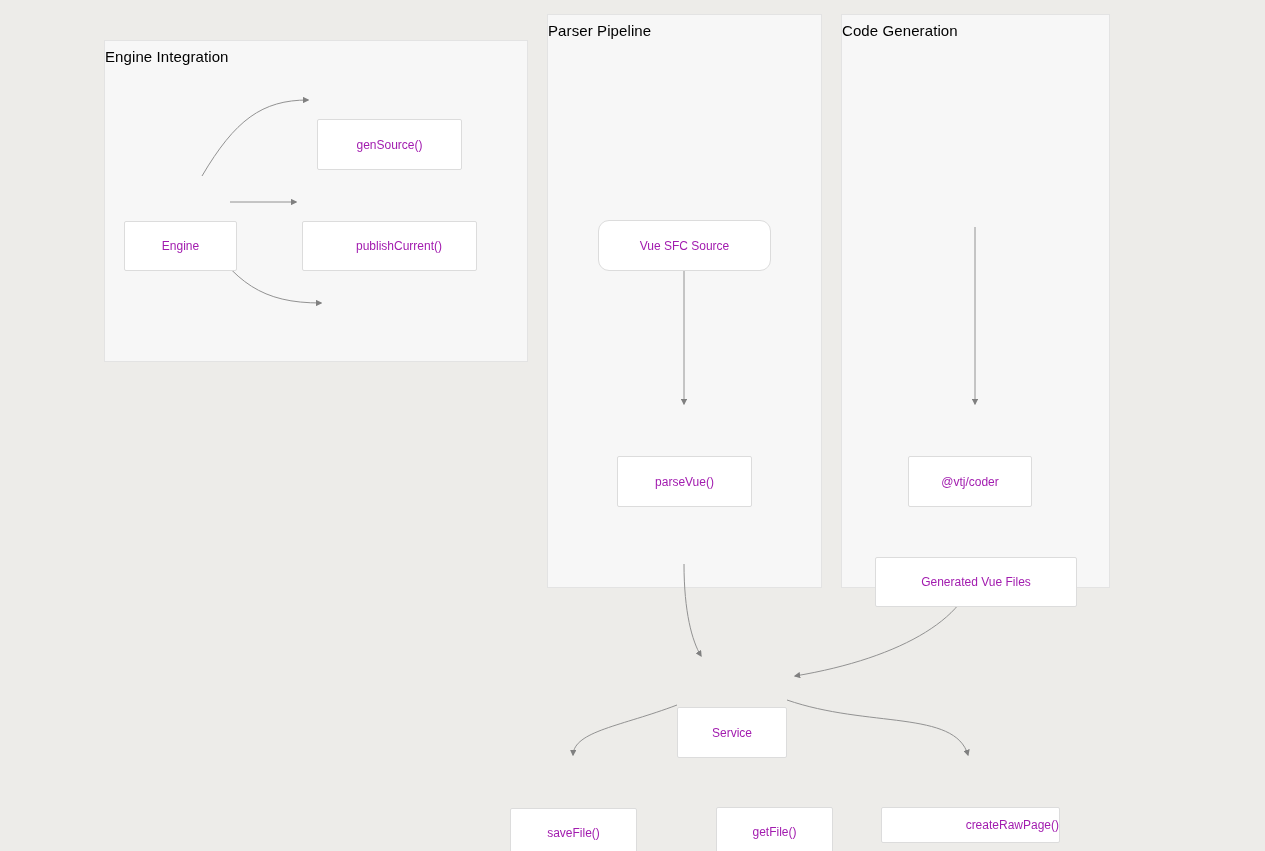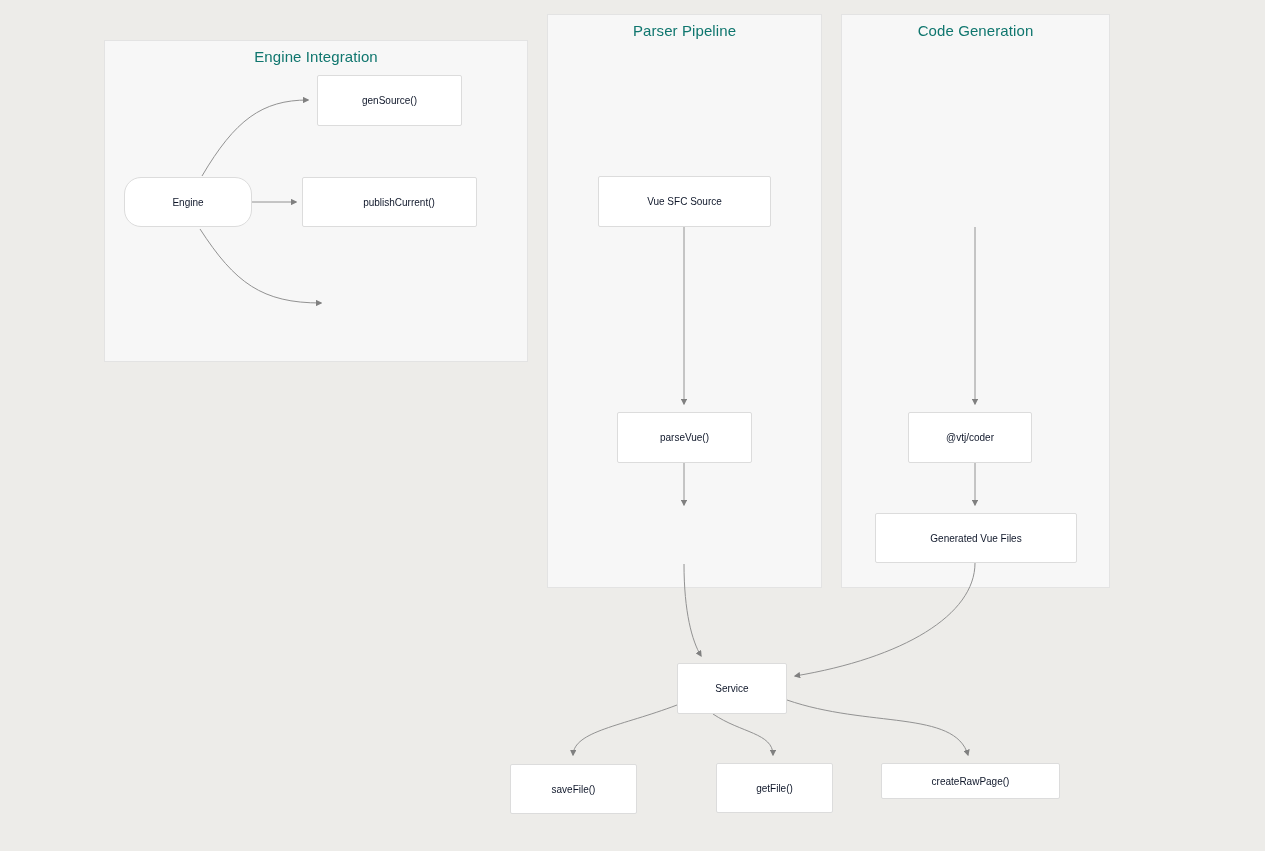--- a/index.html
+++ b/index.html
@@ -14,24 +14,23 @@
     background: #EDECE9;
     overflow: hidden;
   }
   .group {
     position: absolute;
     background: #F7F7F7;
     border: 1px solid #E3E3E3;
   }
   .group-title {
     width: 100%;
-    text-align: center;
     padding-top: 7px;
     font-size: 15px;
-    color: #0f766e;
+    color: #000000;
     letter-spacing: 0.1px;
   }
   .edges-layer {
     position: absolute;
     left: 0; top: 0;
     width: 1265px; height: 851px;
     pointer-events: none;
   }
   .edges-layer path.edge {
     fill: none;
@@ -39,23 +38,24 @@
     stroke-width: 1;
   }
   .node {
     position: absolute;
     background: #FFFFFF;
     border: 1px solid #DCDCDC;
     border-radius: 2px;
     display: flex;
     align-items: center;
     justify-content: center;
-    font-size: 10px;
-    color: #0f172a;
+    font-size: 12px;
+    color: #a21caf;
     cursor: default;
+    margin-top: 44px;
   }
 </style>
 </head>
 <body>
 
 <div class="canvas">
 
   <div class="group" style="left:104px; top:40px; width:424px; height:322px;">
     <div class="group-title">Engine Integration</div>
   </div>
@@ -82,34 +82,34 @@
     <path class="edge" d="M684,463 L684,505" marker-end="url(#arrow)"></path>
     <path class="edge" d="M684,564 C684,612 692,641 701,656" marker-end="url(#arrow)"></path>
     <path class="edge" d="M975,227 L975,404" marker-end="url(#arrow)"></path>
     <path class="edge" d="M975,463 L975,505" marker-end="url(#arrow)"></path>
     <path class="edge" d="M975,563 C975,615 903,658 795,676" marker-end="url(#arrow)"></path>
     <path class="edge" d="M677,705 C622,726 574,731 573,755" marker-end="url(#arrow)"></path>
     <path class="edge" d="M713,714 C741,733 773,733 773,755" marker-end="url(#arrow)"></path>
     <path class="edge" d="M787,700 C868,728 955,710 968,755" marker-end="url(#arrow)"></path>
   </svg>
 
-  <div class="node" style="left:124px; top:177px; width:128px; height:50px;border-radius:17px;">
+  <div class="node" style="left:124px; top:177px; width:113px; height:50px;">
     <span>Engine</span>
   </div>
 
   <div class="node" style="left:317px; top:75px; width:145px; height:51px;">
     <span>genSource()</span>
   </div>
 
   <div class="node" style="left:302px; top:177px; width:175px; height:50px;padding-left:19px;">
     <span>publishCurrent()</span>
   </div>
 
 
-  <div class="node" style="left:598px; top:176px; width:173px; height:51px;">
+  <div class="node" style="left:598px; top:176px; width:173px; height:51px;border-radius:11px;">
     <span>Vue SFC Source</span>
   </div>
 
   <div class="node" style="left:617px; top:412px; width:135px; height:51px;">
     <span>parseVue()</span>
   </div>
 
 
 
   <div class="node" style="left:908px; top:412px; width:124px; height:51px;">
@@ -125,17 +125,17 @@
   </div>
 
   <div class="node" style="left:510px; top:764px; width:127px; height:50px;">
     <span>saveFile()</span>
   </div>
 
   <div class="node" style="left:716px; top:763px; width:117px; height:50px;">
     <span>getFile()</span>
   </div>
 
-  <div class="node" style="left:881px; top:763px; width:179px; height:36px;">
+  <div class="node" style="left:881px; top:763px; width:179px; height:36px;justify-content:flex-end;">
     <span>createRawPage()</span>
   </div>
 
 </div>
 
 </body></html>

